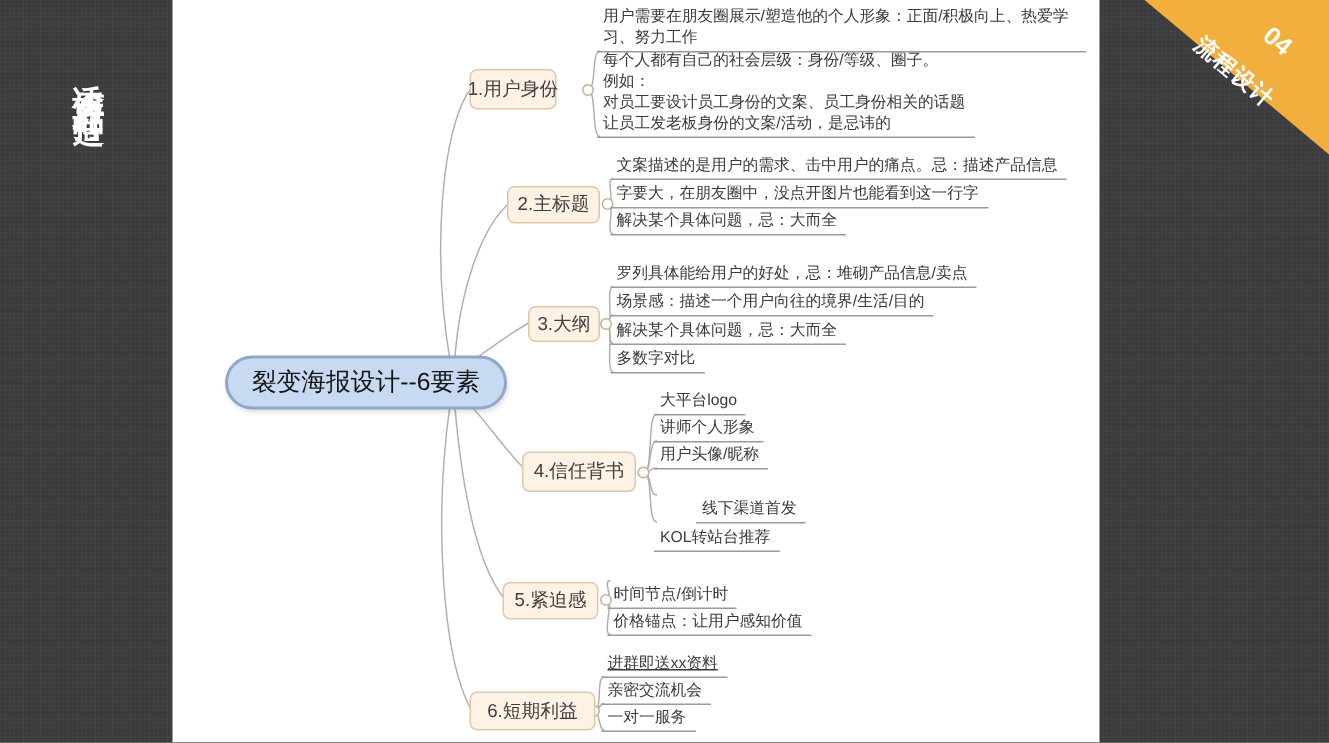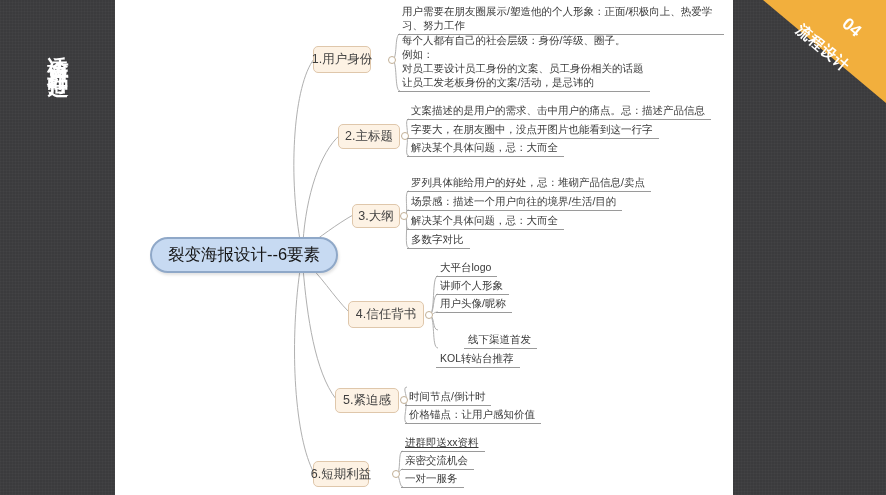--- a/index.html
+++ b/index.html
@@ -137,21 +137,21 @@
     <circle cx="396" cy="474" r="3.5"></circle>
   </svg>
 
   <div class="root">裂变海报设计--6要素</div>
 
   <div class="branch" style="left:313px; top:46px;  width:58px; height:27px;text-align:center;">1.用户身份</div>
   <div class="branch" style="left:338px; top:124px; width:62px; height:25px;">2.主标题</div>
   <div class="branch" style="left:352px; top:204px; width:48px; height:24px;">3.大纲</div>
   <div class="branch" style="left:348px; top:301px; width:76px; height:27px;">4.信任背书</div>
   <div class="branch" style="left:335px; top:388px; width:64px; height:25px;">5.紧迫感</div>
-  <div class="branch" style="left:313px; top:461px; width:56px; height:26px;">6.短期利益</div>
+  <div class="branch" style="left:313px; top:461px; width:84px; height:26px;">6.短期利益</div>
 
   <div class="leaf wrap" style="left:398px; top:2px;">用户需要在朋友圈展示/塑造他的个人形象：正面/积极向上、热爱学习、努力工作</div>
   <div class="leaf multi" style="left:398px; top:31px;">每个人都有自己的社会层级：身份/等级、圈子。
 例如：
 对员工要设计员工身份的文案、员工身份相关的话题
 让员工发老板身份的文案/活动，是忌讳的</div>
 
   <div class="leaf" style="left:407px; top:101px;">文案描述的是用户的需求、击中用户的痛点。忌：描述产品信息</div>
   <div class="leaf" style="left:407px; top:120px;">字要大，在朋友圈中，没点开图片也能看到这一行字</div>
   <div class="leaf" style="left:407px; top:138px;">解决某个具体问题，忌：大而全</div>

